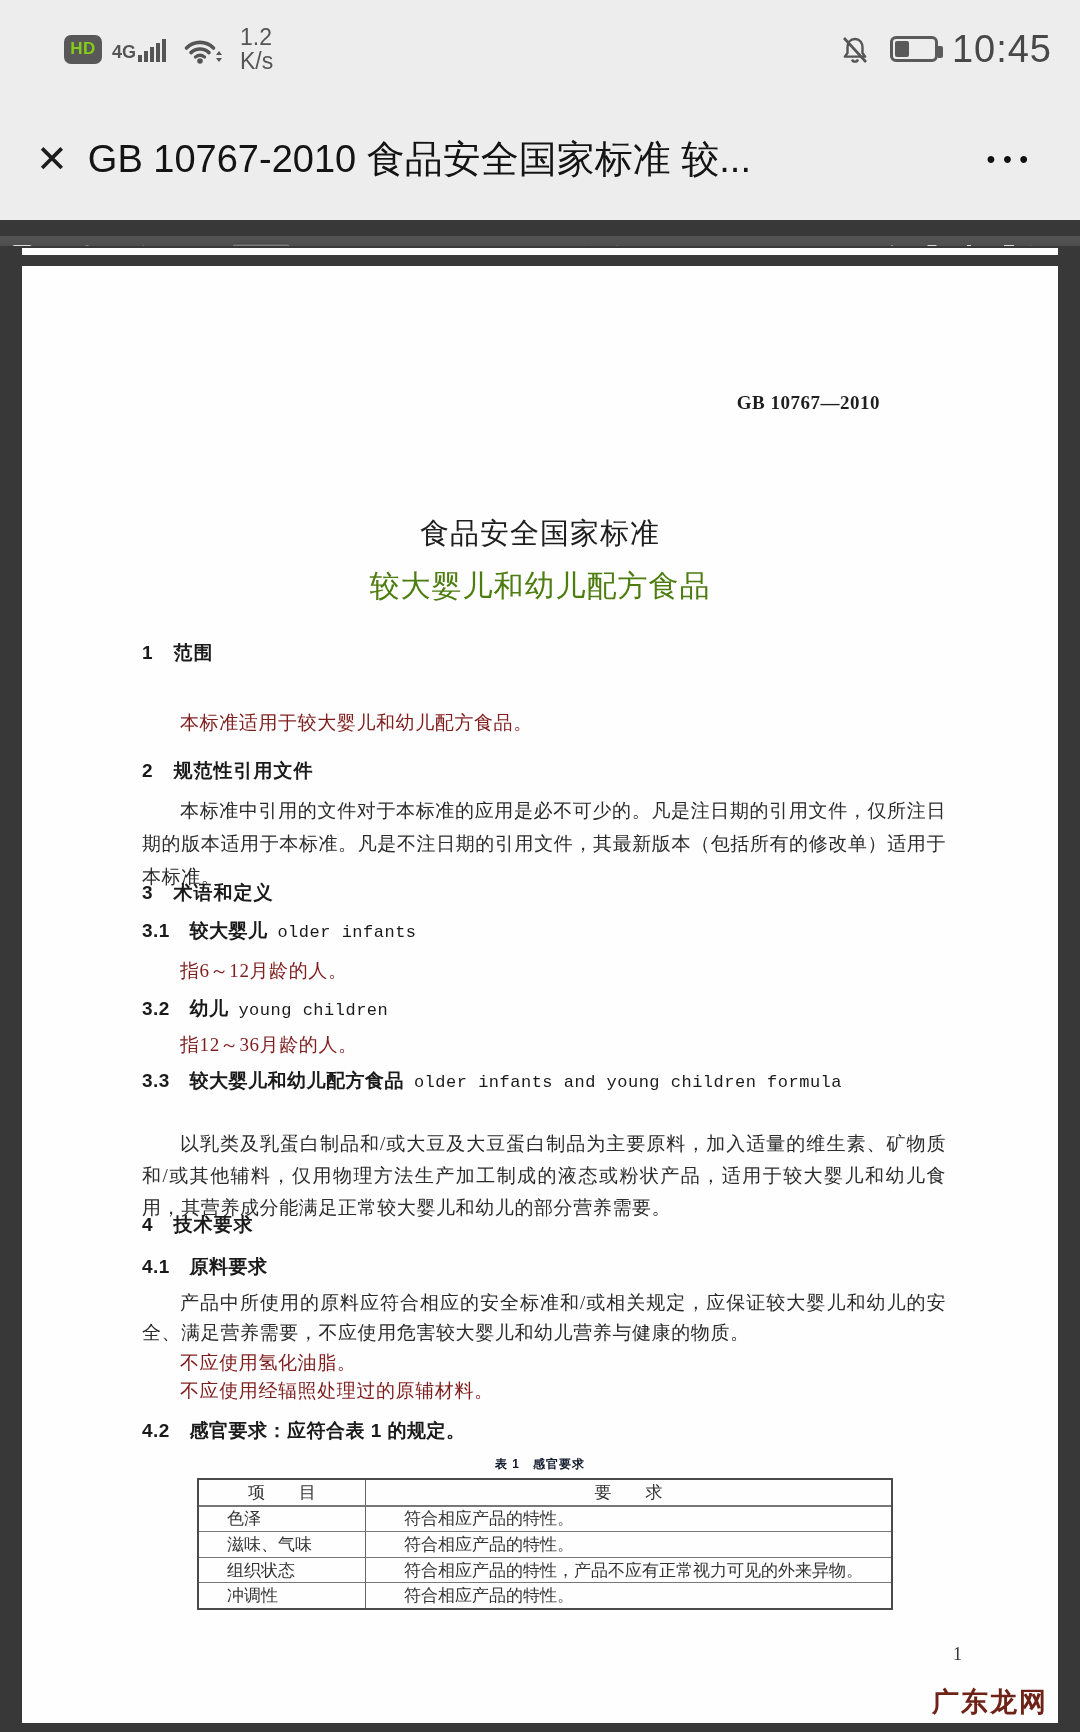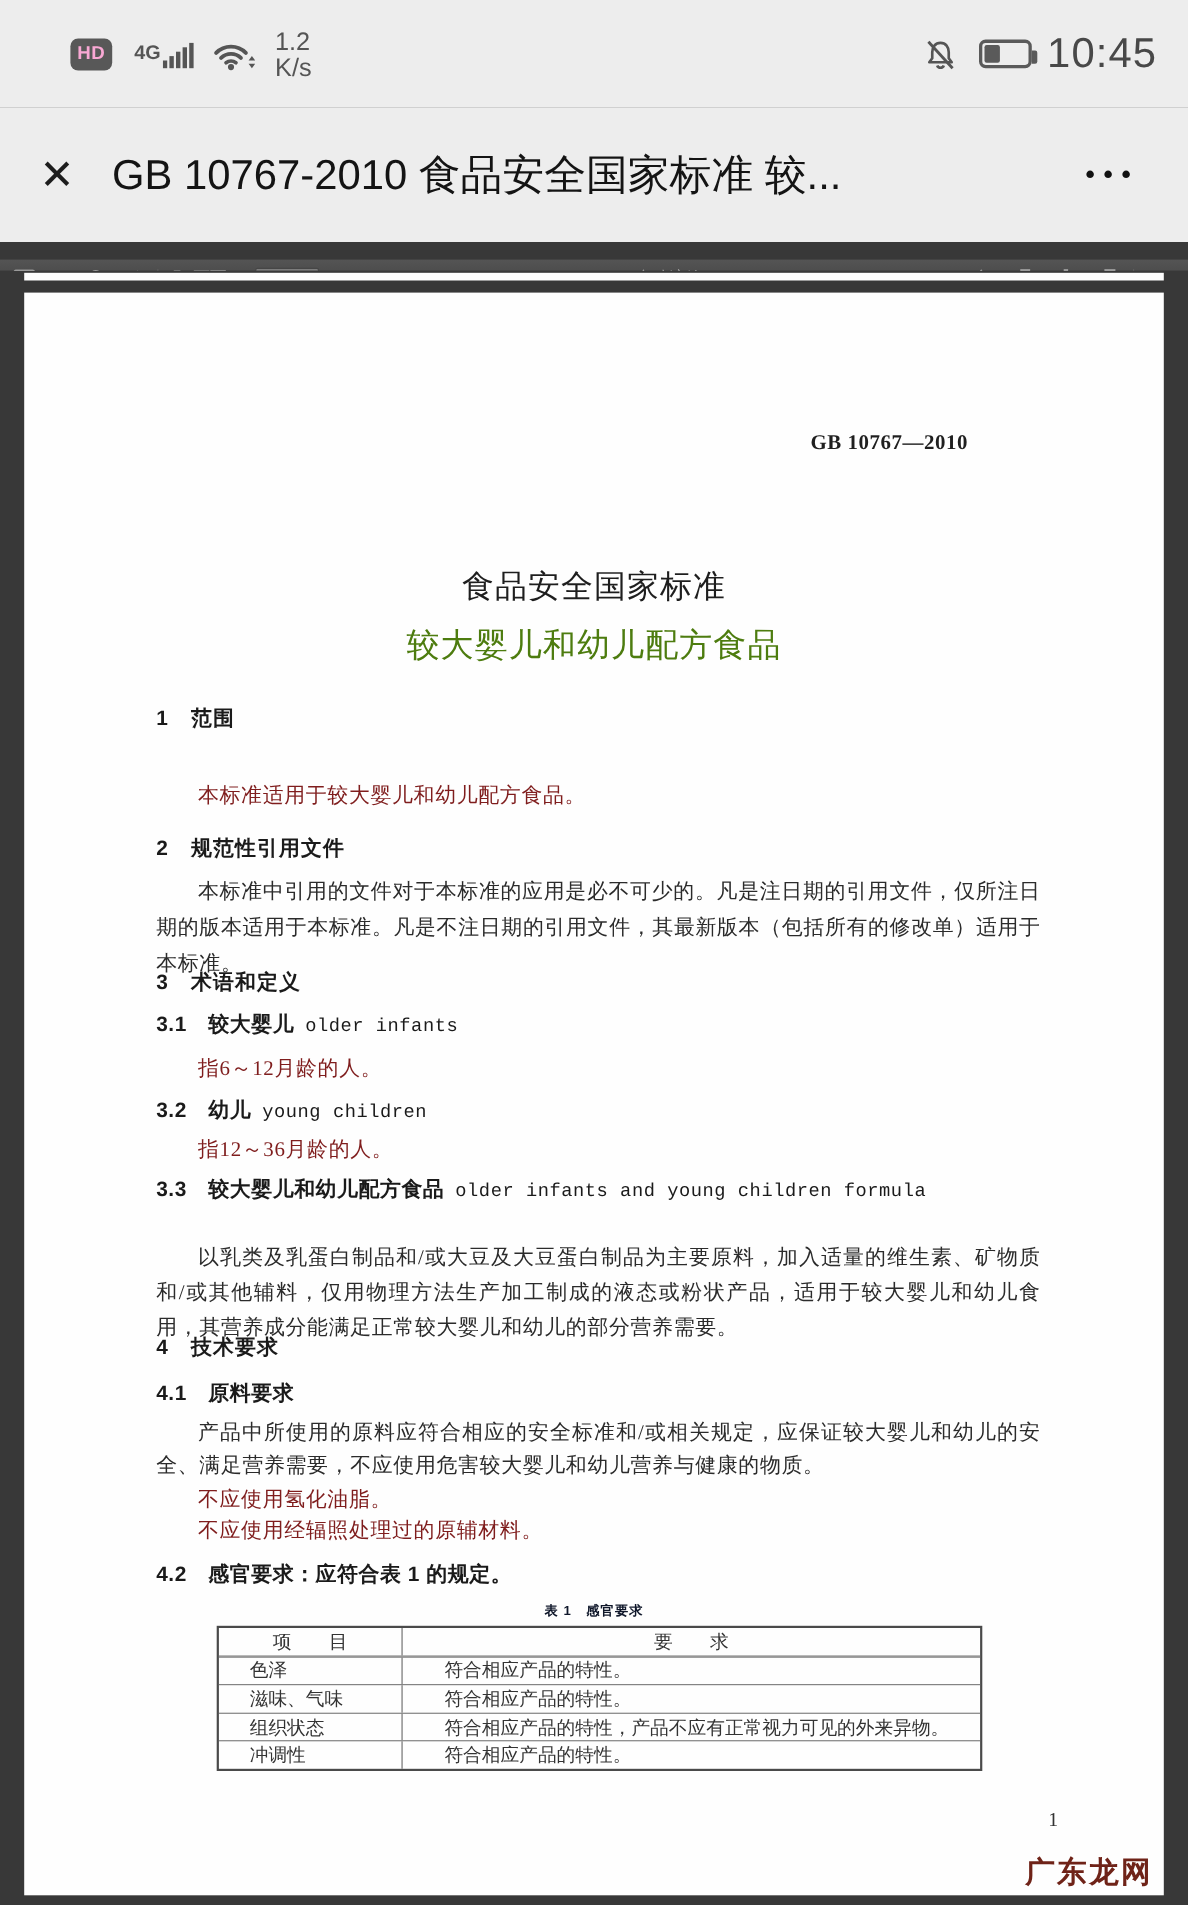--- a/index.html
+++ b/index.html
@@ -4,37 +4,37 @@
 <style>
   * { margin:0; padding:0; box-sizing:border-box; }
   html,body { background:#222; }
   body { font-family:"Liberation Sans", sans-serif; }
   .screen { position:relative; width:1080px; height:1732px; overflow:hidden; background:#383838; }
 
   
   .statusbar { position:absolute; top:0; left:0; width:1080px; height:98px; background:#ededed;
                display:flex; align-items:center; justify-content:space-between; padding:0 28px 0 64px; }
   .sb-left, .sb-right { display:flex; align-items:center; }
-  .hd-badge { width:38px; height:29px; background:#585858; color:#f9a8d4; border-radius:7px;
+  .hd-badge { width:38px; height:29px; background:#585858; color:#84cc16; border-radius:7px;
               font-size:17px; font-weight:bold; display:flex; align-items:center; justify-content:center; letter-spacing:.5px;text-align:center; }
-  .net { display:flex; align-items:center; margin-left:20px; }
+  .net { display:flex; align-items:flex-end; margin-left:10px; }
   .net-label { font-size:18px; font-weight:bold; color:#555; margin-right:2px; margin-top:-2px; }
   .wifi { margin-left:12px; margin-top:2px; }
   .speed { margin-left:14px; font-size:23px; line-height:24px; color:#555; }
   .bell { margin-top:2px; }
   .battery { position:relative; width:48px; height:26px; border:3px solid #5a5a5a; border-radius:6px; margin-left:18px; }
   .battery .fill { position:absolute; left:2px; top:2px; bottom:2px; width:14px; background:#5a5a5a; border-radius:2px; }
   .battery .nub { position:absolute; right:-8px; top:7px; width:5px; height:12px; background:#5a5a5a; border-radius:0 2px 2px 0; }
   .time { font-size:38px; color:#484848; margin-left:14px; letter-spacing:1px; }
 
   
   .titlebar { position:absolute; top:98px; left:0; width:1080px; height:122px; background:#ededed;
               display:flex; align-items:center; }
   .close-x { font-size:38px; color:#1d1d1d; margin-left:36px; font-weight:300; cursor:default; }
-  .doc-title { font-size:38px; color:#141414; font-weight:500; margin-left:34px; white-space:nowrap;
+  .doc-title { font-size:38px; color:#141414; font-weight:500; margin-left:20px; white-space:nowrap;
                overflow:hidden; max-width:830px; }
   .menu-dots { position:absolute; right:44px; top:50%; transform:translateY(-50%);
                font-size:24px; letter-spacing:8px; color:#111; font-weight:bold; }
 
   
   .toolbar { position:absolute; top:236px; left:0; width:1080px; height:34px;
              background:linear-gradient(#545454,#3e3e3e); border-bottom:1px solid #2a2a2a; }
   .tb { position:absolute; top:50%; transform:translateY(-50%); color:#dcdcdc; display:flex; align-items:center; }
   .tb svg { display:block; }
   .tb-sep { width:1px; height:16px; background:#6d6d6d; }

